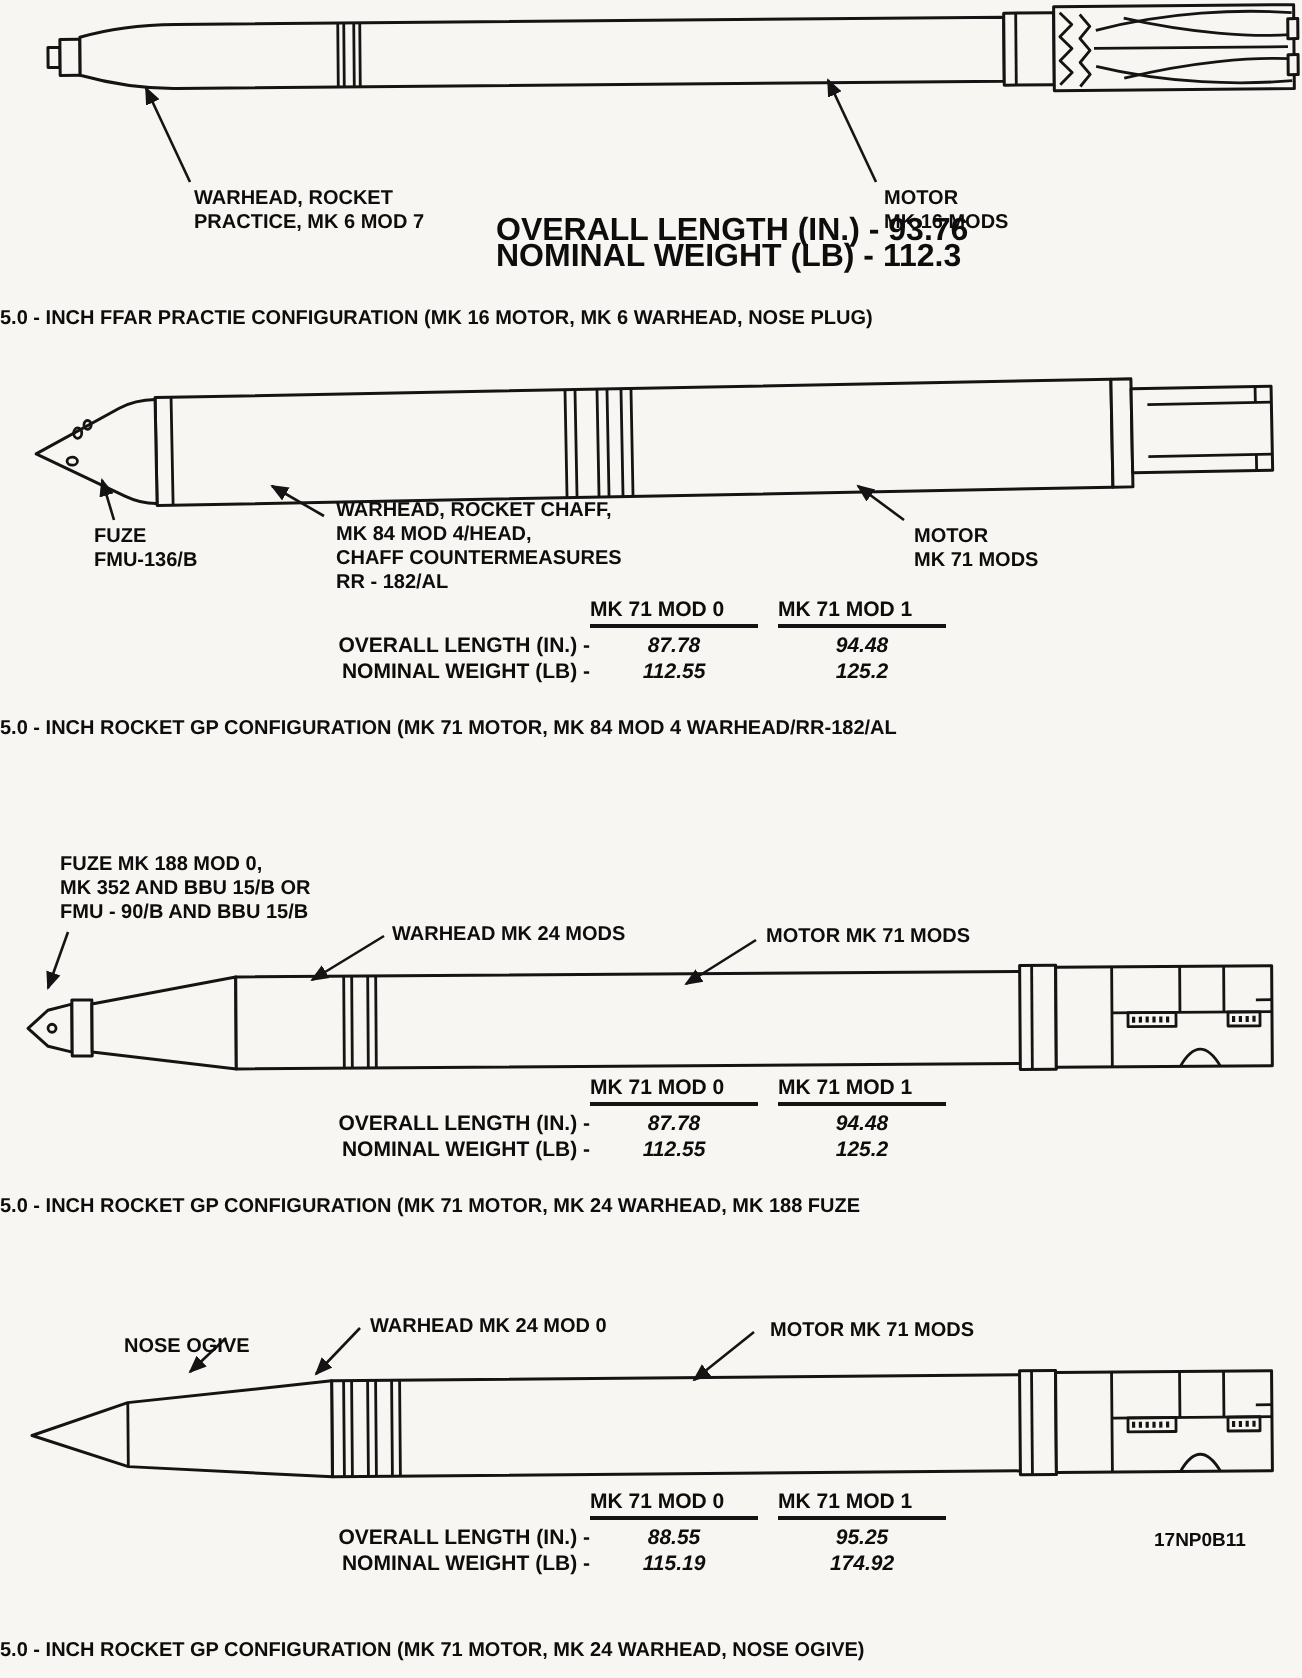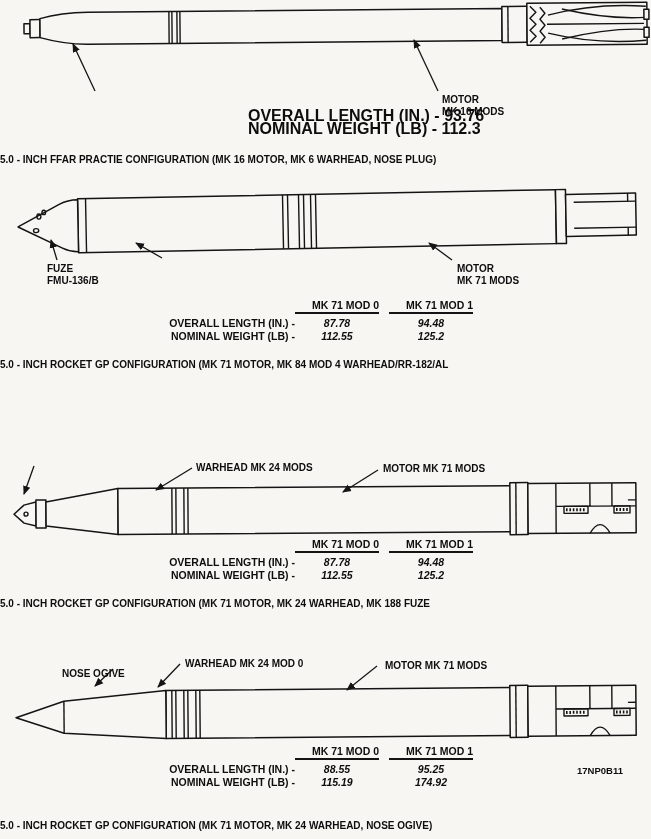--- a/index.html
+++ b/index.html
@@ -8,21 +8,21 @@
   .page{position:relative;width:651px;height:839px;}
   .fig{position:absolute;left:0;width:651px;overflow:visible;}
   .bd{fill:#f7f6f2;stroke:#141414;stroke-width:1.5;stroke-linejoin:round;}
   .ln{fill:none;stroke:#141414;stroke-width:1.4;stroke-linejoin:round;}
   .dash{fill:none;stroke:#141414;stroke-width:3;stroke-dasharray:1.6 1.8;}
   .ar{fill:none;stroke:#141414;stroke-width:1.3;}
   .lbl{position:absolute;font-weight:bold;font-size:10px;line-height:12px;white-space:nowrap;}
   .stat{position:absolute;font-weight:bold;font-size:16px;line-height:13px;white-space:nowrap;}
   .cap{position:absolute;left:0;width:651px;text-align:left;font-weight:bold;
        font-size:10px;line-height:15px;letter-spacing:0;white-space:nowrap;}
-  .th{position:absolute;width:84px;text-align:right;font-weight:bold;font-size:10.5px;
+  .th{position:absolute;width:84px;text-align:left;font-weight:bold;font-size:10.5px;
       border-bottom:2px solid #141414;padding-bottom:1px;white-space:nowrap;}
   .rowlbl{position:absolute;width:143px;text-align:right;font-weight:bold;font-size:10.5px;white-space:nowrap;}
   .val{position:absolute;width:84px;text-align:center;font-weight:bold;font-size:10.5px;white-space:nowrap;font-style:italic;}
   .code{position:absolute;font-weight:bold;font-size:9.5px;white-space:nowrap;}
 </style>
 </head>
 <body>
 
 <div class="page">
 
@@ -47,20 +47,24 @@
       <path class="ln" d="M524,31 C560,40 596,41 622,39"></path>
       <path class="ln" d="M538,7 C572,15 602,17 621,16"></path>
       <path class="ln" d="M538,37 C572,29 602,27 621,28"></path>
       <rect class="bd" x="620" y="8" width="5" height="10"></rect>
       <rect class="bd" x="620" y="26" width="5" height="10"></rect>
     </g>
     <line class="ar" x1="95" y1="91" x2="73" y2="44" marker-end="url(#ah1)"></line>
     <line class="ar" x1="438" y1="91" x2="414" y2="40" marker-end="url(#ah1)"></line>
   </svg>
 
+  <div class="lbl" style="left:97px;top:94px">
+    <div>WARHEAD, ROCKET</div>
+    <div>PRACTICE, MK 6 MOD 7</div>
+  </div>
   <div class="lbl" style="left:442px;top:94px">
     <div>MOTOR</div>
     <div>MK 16 MODS</div>
   </div>
   <div class="stat" style="left:248px;top:109px">OVERALL LENGTH (IN.) - 93.76</div>
   <div class="stat" style="left:248px;top:122px">NOMINAL WEIGHT (LB) - 112.3</div>
   <div class="cap" style="top:152px">5.0 - INCH FFAR PRACTIE CONFIGURATION (MK 16 MOTOR, MK 6 WARHEAD, NOSE PLUG)</div>
 
   <svg class="fig" style="top:183px;height:82px" viewBox="0 0 651 82">
     <defs>
@@ -82,20 +86,26 @@
       <path class="ln" d="M610,7 V15 M610,41 V49"></path>
     </g>
     <line class="ar" x1="57" y1="77" x2="51" y2="57" marker-end="url(#ah2)"></line>
     <line class="ar" x1="162" y1="75" x2="136" y2="60" marker-end="url(#ah2)"></line>
     <line class="ar" x1="452" y1="77" x2="429" y2="60" marker-end="url(#ah2)"></line>
   </svg>
 
   <div class="lbl" style="left:47px;top:263px">
     <div>FUZE</div>
     <div>FMU-136/B</div>
+  </div>
+  <div class="lbl" style="left:168px;top:250px">
+    <div>WARHEAD, ROCKET CHAFF,</div>
+    <div>MK 84 MOD 4/HEAD,</div>
+    <div>CHAFF COUNTERMEASURES</div>
+    <div>RR - 182/AL</div>
   </div>
   <div class="lbl" style="left:457px;top:263px">
     <div>MOTOR</div>
     <div>MK 71 MODS</div>
   </div>
 
   <div class="th" style="left:295px;top:299px">MK 71 MOD 0</div>
   <div class="th" style="left:389px;top:299px">MK 71 MOD 1</div>
   <div class="rowlbl" style="left:152px;top:317px">OVERALL LENGTH (IN.) -</div>
   <div class="val" style="left:295px;top:317px">87.78</div>
@@ -128,20 +138,25 @@
       <path class="ln" d="M576,53 Q586,36 596,53"></path>
       <rect class="ln" x="600" y="26" width="16" height="7"></rect>
       <path class="dash" d="M602,29.5 H614"></path>
       <path class="ln" d="M614,20 H622"></path>
     </g>
     <line class="ar" x1="34" y1="8" x2="24" y2="36" marker-end="url(#ah3)"></line>
     <line class="ar" x1="192" y1="10" x2="156" y2="32" marker-end="url(#ah3)"></line>
     <line class="ar" x1="378" y1="12" x2="343" y2="34" marker-end="url(#ah3)"></line>
   </svg>
 
+  <div class="lbl" style="left:30px;top:427px">
+    <div>FUZE MK 188 MOD 0,</div>
+    <div>MK 352 AND BBU 15/B OR</div>
+    <div>FMU - 90/B AND BBU 15/B</div>
+  </div>
   <div class="lbl" style="left:196px;top:462px">WARHEAD MK 24 MODS</div>
   <div class="lbl" style="left:383px;top:463px">MOTOR MK 71 MODS</div>
 
   <div class="th" style="left:295px;top:538px">MK 71 MOD 0</div>
   <div class="th" style="left:389px;top:538px">MK 71 MOD 1</div>
   <div class="rowlbl" style="left:152px;top:556px">OVERALL LENGTH (IN.) -</div>
   <div class="val" style="left:295px;top:556px">87.78</div>
   <div class="val" style="left:389px;top:556px">94.48</div>
   <div class="rowlbl" style="left:152px;top:569px">NOMINAL WEIGHT (LB) -</div>
   <div class="val" style="left:295px;top:569px">112.55</div>

